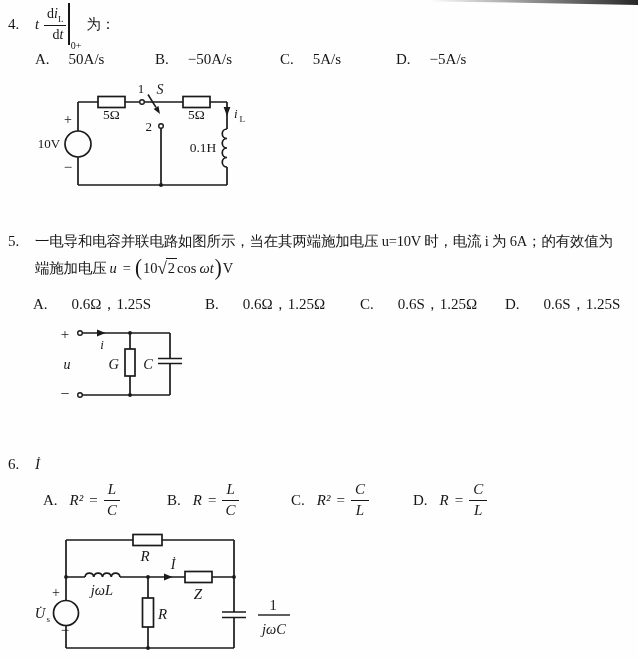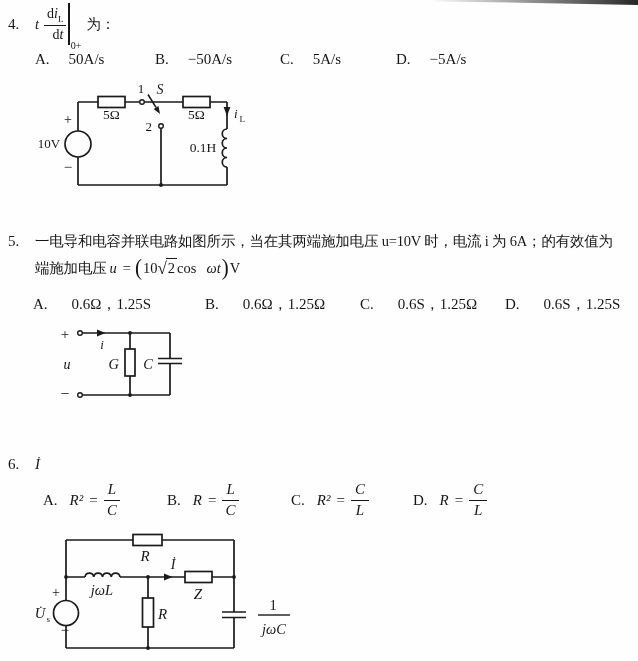--- a/index.html
+++ b/index.html
@@ -88,21 +88,21 @@
   <text x="117" y="46.5" font-size="13" text-anchor="end">2</text>
   <text x="199" y="34" font-size="13" class="it">i</text>
   <text x="204.5" y="37.5" font-size="9">L</text>
   <text x="168" y="68" font-size="13.5" text-anchor="middle">0.1H</text>
 </svg>
 
 <div class="row" style="top:232px">
   <span class="qnum">5.</span><span class="cn">一电导和电容并联电路如图所示，当在其两端施加电压 u=10V 时，电流 i 为 6A；的有效值为</span>
 </div>
 <div class="row" style="top:254px;left:35px;height:28px">
-  <span class="cn">端施加电压</span><span class="mrow"><i class="sp6">u</i><span class="sp6">=</span><span class="bp">(</span><span>10</span><span class="rs">√</span><span class="rcand">2</span><span style="">cos</span><i style="margin-left:10px">ωt</i><span class="bp">)</span><span>V</span></span><span> </span>
+  <span class="cn">端施加电压</span><span class="mrow"><i class="sp6">u</i><span class="sp6">=</span><span class="bp">(</span><span>10</span><span class="rs">√</span><span class="rcand">2</span><span style="">cos</span><i style="margin-left:3px">ωt</i><span class="bp">)</span><span>V</span></span><span> </span>
 </div>
 
 <div class="opts" style="top:295px;height:22px">
   <span class="opt" style="left:33px"><span class="lab5">A.</span><span>0.6Ω，1.25S</span></span>
   <span class="opt" style="left:205px"><span class="lab5">B.</span><span>0.6Ω，1.25Ω</span></span>
   <span class="opt" style="left:360px"><span class="lab5">C.</span><span>0.6S，1.25Ω</span></span>
   <span class="opt" style="left:505px"><span class="lab5">D.</span><span>0.6S，1.25S</span></span>
 </div>
 
 <svg class="abs" style="left:55px;top:325px" width="135" height="80" viewBox="0 0 135 80">

